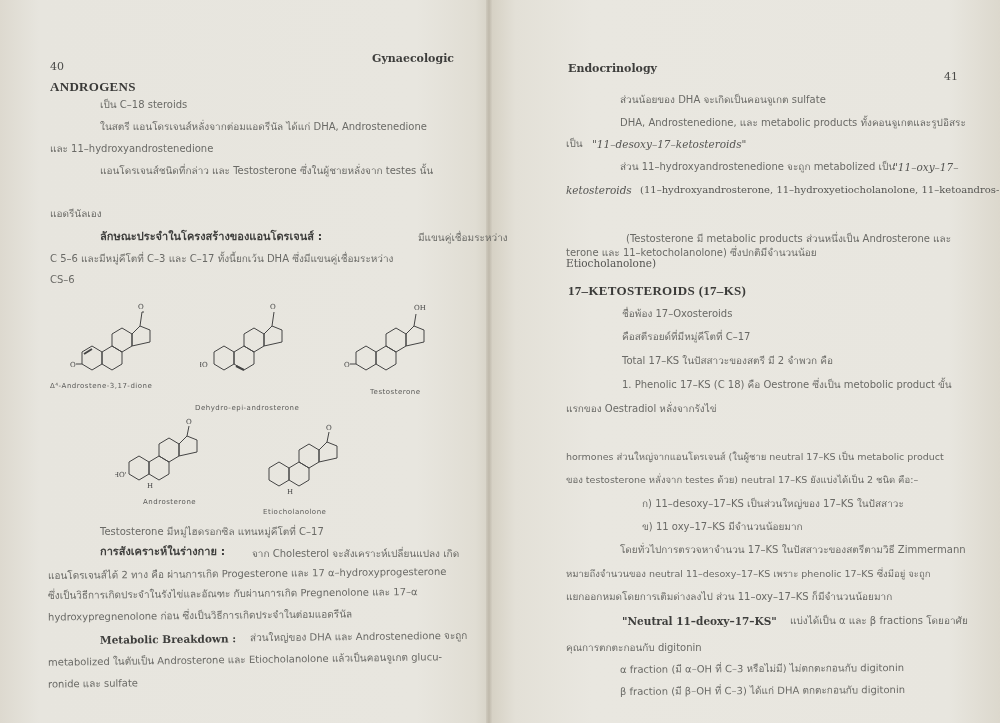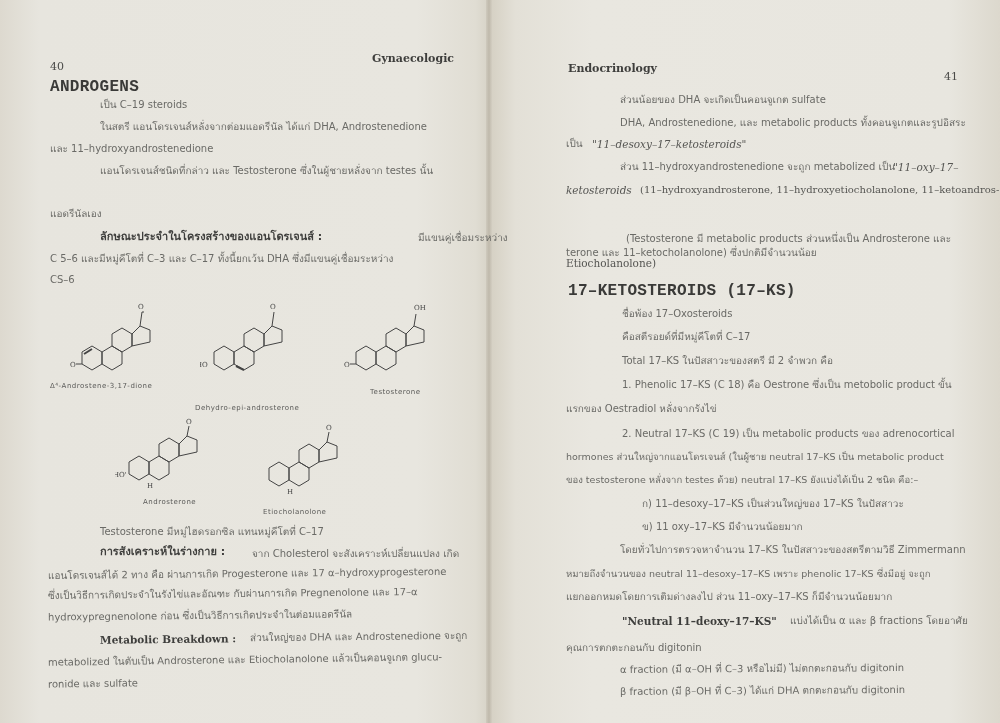--- a/index.html
+++ b/index.html
@@ -19,41 +19,41 @@
     background:linear-gradient(90deg,#ddd9cf 0%,#e7e5de 8%,#e8e6df 85%,#e0ddd3 97%,#d6d2c6 100%); }
   .page-right { left:490px; width:510px;
     background:linear-gradient(90deg,#d5d0c3 0%,#e3e0d7 5%,#e9e7e0 20%,#e8e6df 90%,#dcd8cd 100%); }
   .gutter { position:absolute; left:486px; top:0; width:6px; height:723px;
     background:linear-gradient(90deg,#cfcabe,#bfb9ab,#d3cec2); }
 
   .txt { position:absolute; white-space:nowrap; font-size:10.5px; line-height:14px; color:#555552; }
   .th { font-family:"DejaVu Sans", sans-serif; font-size:10px; color:#6a6a66; }
   .b { font-weight:bold; color:#3e3e3c; }
   .i { font-style:italic; }
-  .head { font-family:Liberation Mono, monospace; font-weight:bold; font-size:16px; color:#3a3a38; letter-spacing:0.3px; }
+  .head { font-family:Liberation Serif, serif; font-weight:bold; font-size:13px; color:#3a3a38; letter-spacing:0.3px; }
   .pgnum { font-size:11px; color:#4a4a48; }
   .runhead { font-weight:bold; font-size:11px; color:#3e3e3c; }
 
   .chem { position:absolute; }
   .chem svg { display:block; }
   .chem-label { position:absolute; white-space:nowrap; font-size:7px; color:#5a5a58; letter-spacing:0.5px; font-family:"DejaVu Sans", sans-serif; }
 </style>
 </head>
 <body>
 
 <div class="spread">
   <div class="page page-left"></div>
   <div class="page page-right"></div>
   <div class="gutter"></div>
 
   <div class="txt pgnum" style="left:50px;top:60px;">40</div>
   <div class="txt runhead" style="left:372px;top:52px;">Gynaecologic</div>
   <div class="txt head" style="left:50px;top:80px;">ANDROGENS</div>
 
-  <div class="txt th" style="left:100px;top:98px;">เป็น C–19 steroids</div>
+  <div class="txt th" style="left:100px;top:98px;">เป็น C–18 steroids</div>
   <div class="txt th" style="left:100px;top:120px;">ในสตรี แอนโดรเจนส์หลั่งจากต่อมแอดรีนัล ได้แก่ DHA, Androstenedione</div>
   <div class="txt th" style="left:50px;top:142px;">และ 11–hydroxyandrostenedione</div>
   <div class="txt th" style="left:100px;top:164px;">แอนโดรเจนส์ชนิดที่กล่าว และ Testosterone ซึ่งในผู้ชายหลั่งจาก testes นั้น</div>
   <div class="txt th" style="left:50px;top:207px;">แอดรีนัลเอง</div>
 
   <div class="txt th b" style="left:100px;top:230px;font-size:11px;">ลักษณะประจำในโครงสร้างของแอนโดรเจนส์ :</div>
   <div class="txt th" style="left:370px;top:231px;margin-left:48px;">มีแขนคู่เชื่อมระหว่าง</div>
   <div class="txt th" style="left:50px;top:252px;">C 5–6 และมีหมู่คีโตที่ C–3 และ C–17 ทั้งนี้ยกเว้น DHA ซึ่งมีแขนคู่เชื่อมระหว่าง</div>
   <div class="txt th" style="left:50px;top:273px;">CS–6</div>
 
@@ -166,21 +166,20 @@
   <div class="txt th" style="left:626px;top:232px;">(Testosterone มี metabolic products ส่วนหนึ่งเป็น Androsterone และ</div>
   <div class="txt" style="left:566px;top:256px;">Etiocholanolone)</div>
 
   <div class="txt head" style="left:568px;top:284px;">17–KETOSTEROIDS (17–KS)</div>
 
   <div class="txt th" style="left:622px;top:307px;">ชื่อพ้อง 17–Oxosteroids</div>
   <div class="txt th" style="left:622px;top:330px;">คือสตีรอยด์ที่มีหมู่คีโตที่ C–17</div>
   <div class="txt th" style="left:622px;top:354px;">Total 17–KS ในปัสสาวะของสตรี มี 2 จำพวก คือ</div>
   <div class="txt th" style="left:622px;top:378px;">1. Phenolic 17–KS (C 18) คือ Oestrone ซึ่งเป็น metobolic product ขั้น</div>
   <div class="txt th" style="left:566px;top:402px;">แรกของ Oestradiol หลั่งจากรังไข่</div>
-  <div class="txt th" style="left:622px;top:427px;">2. Neutral 17–KS (C 19) เป็น metabolic products ของ adrenocortical</div>
   <div class="txt th" style="left:566px;top:450px;font-size:9.5px;">hormones ส่วนใหญ่จากแอนโดรเจนส์ (ในผู้ชาย neutral 17–KS เป็น metabolic product</div>
   <div class="txt th" style="left:566px;top:473px;font-size:9.5px;">ของ testosterone หลั่งจาก testes ด้วย) neutral 17–KS ยังแบ่งได้เป็น 2 ชนิด คือ:–</div>
   <div class="txt th" style="left:642px;top:497px;">ก) 11–desoxy–17–KS เป็นส่วนใหญ่ของ 17–KS ในปัสสาวะ</div>
   <div class="txt th" style="left:642px;top:520px;">ข) 11 oxy–17–KS มีจำนวนน้อยมาก</div>
   <div class="txt th" style="left:620px;top:543px;">โดยทั่วไปการตรวจหาจำนวน 17–KS ในปัสสาวะของสตรีตามวิธี Zimmermann</div>
   <div class="txt th" style="left:566px;top:567px;font-size:9.5px;">หมายถึงจำนวนของ neutral 11–desoxy–17–KS เพราะ phenolic 17–KS ซึ่งมีอยู่ จะถูก</div>
   <div class="txt th" style="left:566px;top:590px;">แยกออกหมดโดยการเติมด่างลงไป ส่วน 11–oxy–17–KS ก็มีจำนวนน้อยมาก</div>
 
   <div class="txt b" style="left:622px;top:614px;">"Neutral 11–deoxy–17–KS"</div>
   <div class="txt th" style="left:790px;top:614px;">แบ่งได้เป็น α และ β fractions โดยอาศัย</div>

